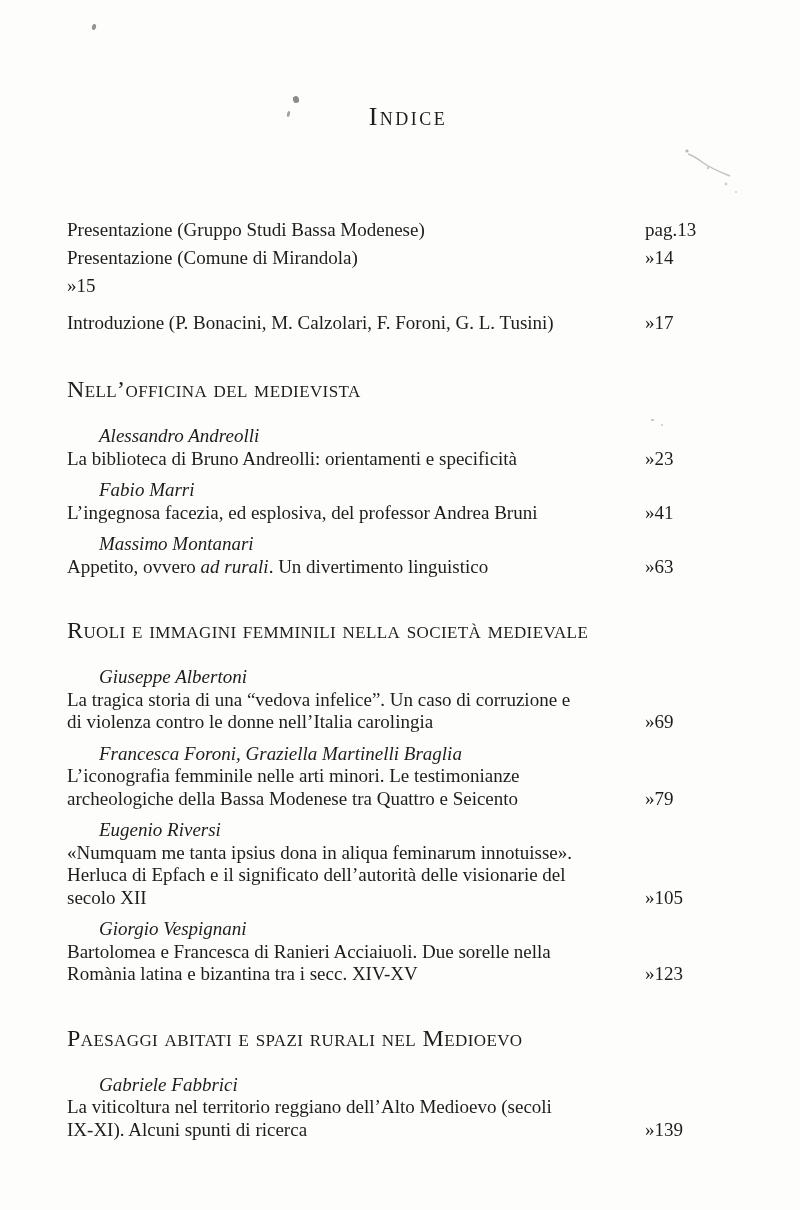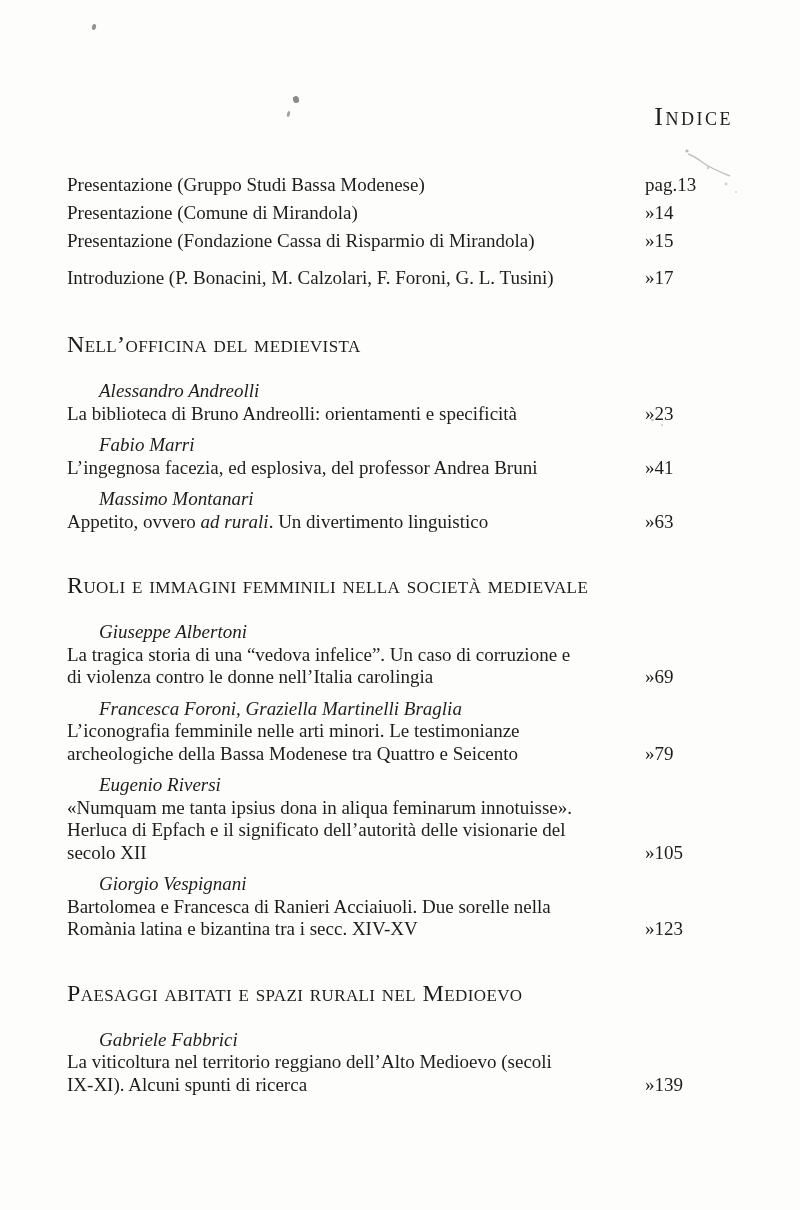--- a/index.html
+++ b/index.html
@@ -13,26 +13,26 @@
     font-family:"Liberation Serif","DejaVu Serif",serif;
     color:#1d1d1d;
   }
   .content { position:absolute; left:67px; top:0; width:650px; font-size:19px; }
 
   .title {
     font-weight:normal;
     font-variant:small-caps;
     font-size:26px; line-height:30px;
     letter-spacing:2.5px;
-    text-align:right;
+    text-align:center;
     margin-top:102px;
     transform:translateX(16px);
   }
 
-  .front { margin-top:39px; }
+  .front { margin-top:84px; }
   .row { display:flex; align-items:baseline; }
   .front .row { line-height:28px; }
   .front .row.intro { margin-top:9px; }
   .t { flex:1 1 auto; white-space:nowrap; }
   .pages { flex:0 0 72px; display:flex; justify-content:flex-start; align-items:baseline; }
   .pnum { text-align:right; }
 
   .heading {
     font-weight:normal;
     font-variant:small-caps;
@@ -85,21 +85,20 @@
         </span>
       </div>
       <div class="row">
         <span class="t">Presentazione (Comune di Mirandola)</span>
         <span class="pages">
           <span class="plbl">»</span>
           <span class="pnum">14</span>
         </span>
       </div>
       <div class="row">
-        <span class="t">Presentazione (Fondazione Cassa di Risparmio di Mirandola)</span>
         <span class="pages">
           <span class="plbl">»</span>
           <span class="pnum">15</span>
         </span>
       </div>
       <div class="row intro">
         <span class="t">Introduzione (P. Bonacini, M. Calzolari, F. Foroni, G. L. Tusini)</span>
         <span class="pages">
           <span class="plbl">»</span>
           <span class="pnum">17</span>

